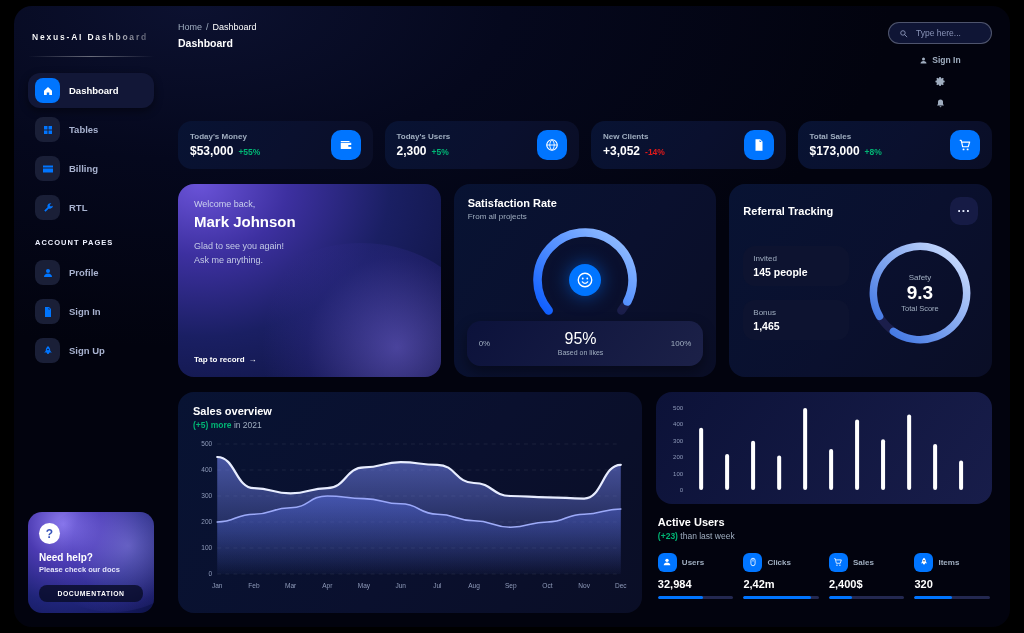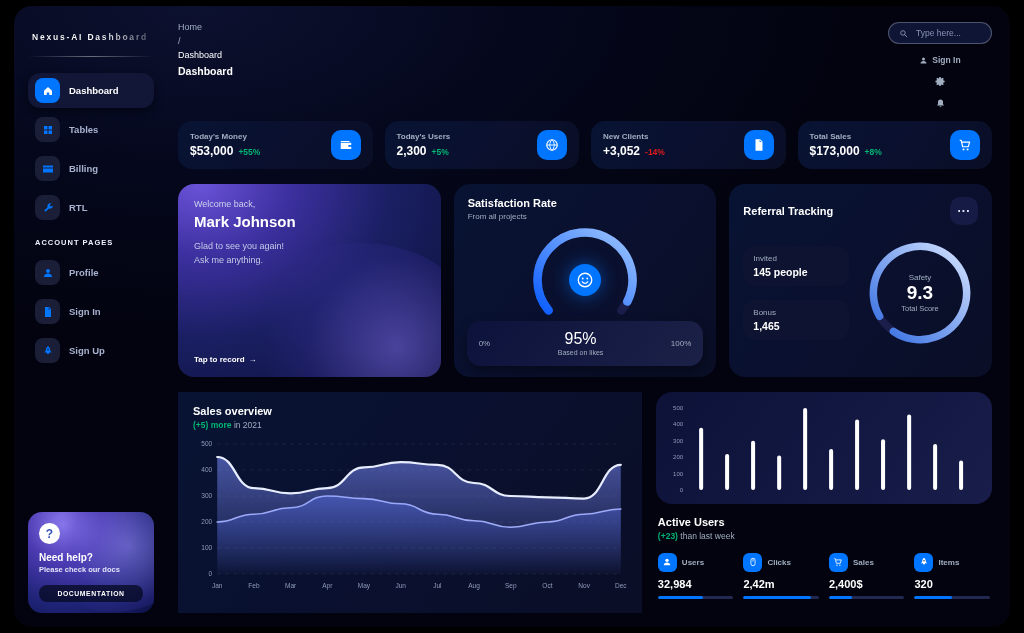--- a/index.html
+++ b/index.html
@@ -28,21 +28,21 @@
   .help-icon{width:21px;height:21px;border-radius:50%;background:#fff;color:#3652ba;font-weight:700;font-size:12px;
     display:flex;align-items:center;justify-content:center;position:relative;z-index:1;}
   .help-title{font-size:10px;font-weight:700;color:#fff;margin-top:8px;position:relative;z-index:1;}
   .help-sub{font-size:7.5px;color:#e3e4fb;margin:2px 0 8px;position:relative;z-index:1;font-weight:bold;}
   .doc-btn{width:100%;padding:5px 0;border:none;border-radius:8px;background:rgba(7,11,38,0.8);color:#fff;
     font-size:6.8px;font-weight:700;letter-spacing:0.6px;cursor:pointer;position:relative;z-index:1;font-family:inherit;}
 
   
   .main{flex:1;min-width:0;padding:16px 18px 14px 14px;display:flex;flex-direction:column;}
   .topbar{display:flex;justify-content:space-between;align-items:flex-start;margin-bottom:12px;}
-  .crumb{font-size:9px;color:#a0aec0;display:flex;gap:4px;flex-direction:column;}
+  .crumb{font-size:9px;color:#a0aec0;display:flex;gap:4px;}
   .crumb .cur{color:#fff;}
   .page-title{font-size:10.5px;font-weight:700;color:#fff;margin-top:5px;}
   .top-right{display:flex;align-items:center;gap:11px;flex-direction:column;}
   .search{display:flex;align-items:center;gap:6px;background:#0f1535;border:0.5px solid rgba(226,232,240,0.3);
     border-radius:14px;padding:4px 10px;width:104px;}
   .search svg{width:9px;height:9px;color:#8a94b8;flex-shrink:0;}
   .search input{background:transparent;border:none;outline:none;color:#fff;font-size:8.5px;width:100%;font-family:inherit;}
   .search input::placeholder{color:#8a94b8;}
   .signin{display:flex;align-items:center;gap:4px;color:#a0aec0;font-size:8.5px;font-weight:600;cursor:pointer;}
   .signin svg{width:9px;height:9px;}
@@ -94,21 +94,21 @@
   .ref-box{background:rgba(14,20,48,0.85);border-radius:12px;padding:8px 10px;width:106px;}
   .ref-label{font-size:8px;color:#a0aec0;}
   .ref-value{font-size:10.5px;font-weight:700;color:#fff;margin-top:3px;}
   .ref-gauge{width:112px;height:112px;position:relative;margin-right:2px;}
   .ref-center{position:absolute;inset:0;display:flex;flex-direction:column;align-items:center;justify-content:center;text-align:center;}
   .ref-score-label{font-size:8px;color:#a0aec0;}
   .ref-score{font-size:19px;font-weight:700;color:#fff;line-height:1.15;}
   .ref-score-cap{font-size:7.5px;color:#a0aec0;}
 
   .bottom-row{display:grid;grid-template-columns:1.38fr 1fr;gap:14px;height:230px;}
-  .sales-card{border-radius:0;padding:13px 15px;}
+  .sales-card{border-radius:16px;padding:13px 15px;}
   .sales-sub{font-size:8.5px;margin-top:3px;}
   .pos-text{color:#01b574;font-weight:700;}
   .gray-text{color:#a0aec0;}
   .sales-chart{width:100%;height:158px;margin-top:6px;display:block;}
   .ct{fill:#8f9bba;font-size:6.5px;font-family:"Liberation Sans",sans-serif;}
   .ct2{fill:#8f9bba;font-size:6px;font-family:"Liberation Sans",sans-serif;}
 
   .right-col{display:flex;flex-direction:column;min-width:0;}
   .bars-card{height:112px;border-radius:16px;padding:8px 10px;background:linear-gradient(127deg,#0c1238 0%,#181d4a 100%);}
   .bars-chart{width:100%;height:100%;display:block;}

